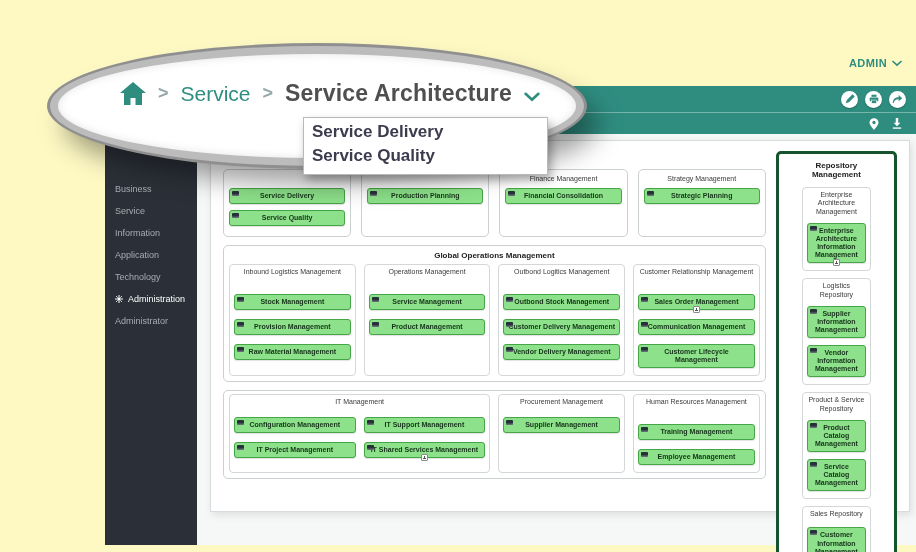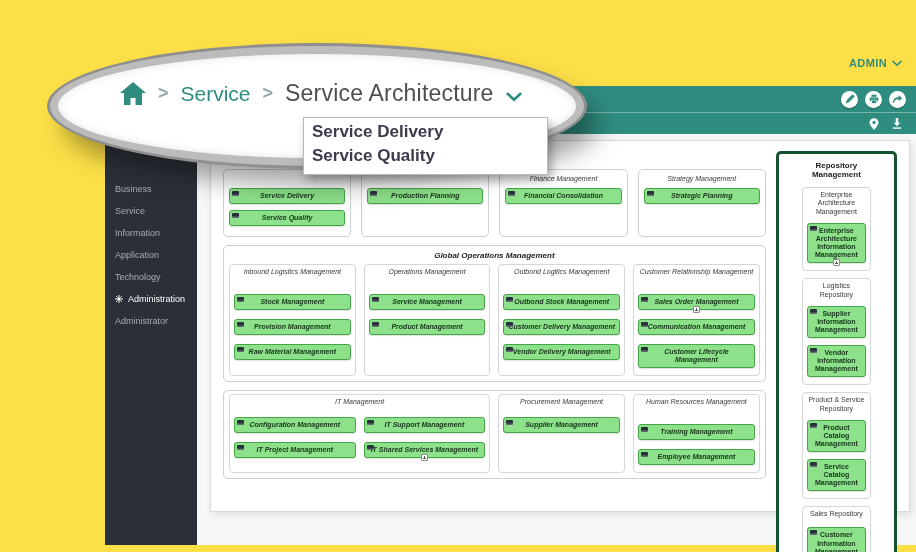--- a/index.html
+++ b/index.html
@@ -1,17 +1,17 @@
 <!DOCTYPE html>
 <html><head>
 <meta charset="utf-8">
 <style>
   * { margin:0; padding:0; box-sizing:border-box; }
   html,body { width:916px; height:552px; background:#fff; }
-  .screen { position:relative; width:916px; height:552px; background:#fde047;
+  .screen { position:relative; width:916px; height:552px; background:#fef9c3;
             font-family:"Liberation Sans", sans-serif; overflow:hidden; }
 
   
   .admin-menu { position:absolute; top:57px; right:14px; display:flex; align-items:center; gap:5px;
                 color:#2F8D80; font-size:11px; font-weight:bold; letter-spacing:.4px; cursor:pointer; z-index:5; }
 
   
   .bar1 { position:absolute; left:105px; top:86px; width:811px; height:26px; background:#2F8D80;
           display:flex; align-items:center; justify-content:flex-end; gap:7px; padding-right:10px; }
   .circle-btn { width:17px; height:17px; border-radius:50%; background:#fff; display:flex;
@@ -24,21 +24,21 @@
   
   .sidebar { position:absolute; left:105px; top:134px; width:104px; height:411px; background:#2B3038; padding-top:44px; }
   .side-item { display:flex; align-items:center; gap:5px; padding:6px 10px; font-size:9px; color:#A6ACB2; cursor:pointer; }
   .side-item.active { color:#fff; }
 
   
   .content-bg { position:absolute; left:197px; top:134px; width:719px; height:411px; background:#F6F7F7; }
   .map-panel { position:absolute; left:13px; top:6px; width:700px; height:372px; background:#fff;
                border:1px solid #D8DBDD; box-shadow:2px 3px 8px rgba(0,0,0,.10);
                padding:10px 12px; display:flex; gap:10px; }
-  .map-left { width:549px; display:flex; flex-direction:column; gap:8px; padding-top:18px;font-style:italic; }
+  .map-left { width:549px; display:flex; flex-direction:column; gap:8px; padding-top:18px; }
   .grp { border:1px solid #CBD0D3; border-radius:5px; background:#fff; padding:3px 5px 5px; }
   .grp-title { font-size:7px; color:#3A3A3A; text-align:center; min-height:13px; line-height:1.15; padding-top:2px; }
   .row1 { display:flex; gap:10px; }
   .row1 .grp { flex:1; min-height:68px; }
   .vstack { display:flex; flex-direction:column; gap:6px; margin-top:2px; }
   .big-title { font-size:8px; font-weight:bold; color:#1D1D1D; text-align:center; padding:2px 0 4px; }
   .cols { display:flex; gap:8px; }
   .subgrp { flex:1; border:1px solid #D3D7DA; border-radius:4px; padding:3px 4px 7px;
             display:flex; flex-direction:column; gap:9px; background:#fff; }
   .subgrp.wide { flex:2.15; }
@@ -63,21 +63,21 @@
   .repo .sub-title { min-height:10px; }
 
   
   .lens { position:absolute; left:50px; top:46px; width:534px; height:120px; background:#fff;
           border:8px solid #BCBCBC; border-radius:50%;
           box-shadow:0 0 0 3px #8F8F8F, 14px 18px 26px rgba(0,0,0,.38), inset 0 0 10px rgba(0,0,0,.10);
           z-index:50; }
   .crumbs { position:absolute; left:62px; top:26px; display:flex; align-items:center; gap:12px; white-space:nowrap; }
   .crumb-sep { color:#93A8A6; font-size:18px; font-weight:bold; }
   .crumb-l1 { color:#2F8D80; font-size:21px; cursor:pointer; }
-  .crumb-l2 { color:#4F4F4F; font-size:23px; font-weight:normal; letter-spacing:.2px; cursor:pointer;text-align:center; }
+  .crumb-l2 { color:#4F4F4F; font-size:23px; font-weight:bold; letter-spacing:.2px; cursor:pointer;text-align:center; }
   .crumb-home { display:flex; cursor:pointer; }
   .crumb-chev { display:flex; margin-top:6px; cursor:pointer; }
   .dropdown { position:absolute; left:303px; top:117px; width:245px; min-height:58px; background:#fff;
               border:1px solid #B9B9B9; box-shadow:3px 5px 9px rgba(0,0,0,.30); z-index:60; padding:2px 0 4px; }
   .dd-item { font-size:17px; font-weight:bold; color:#3C3C4E; padding:1px 8px 0; line-height:1.35; cursor:pointer; }
 </style>
 </head>
 <body>
 
 <div class="screen">

